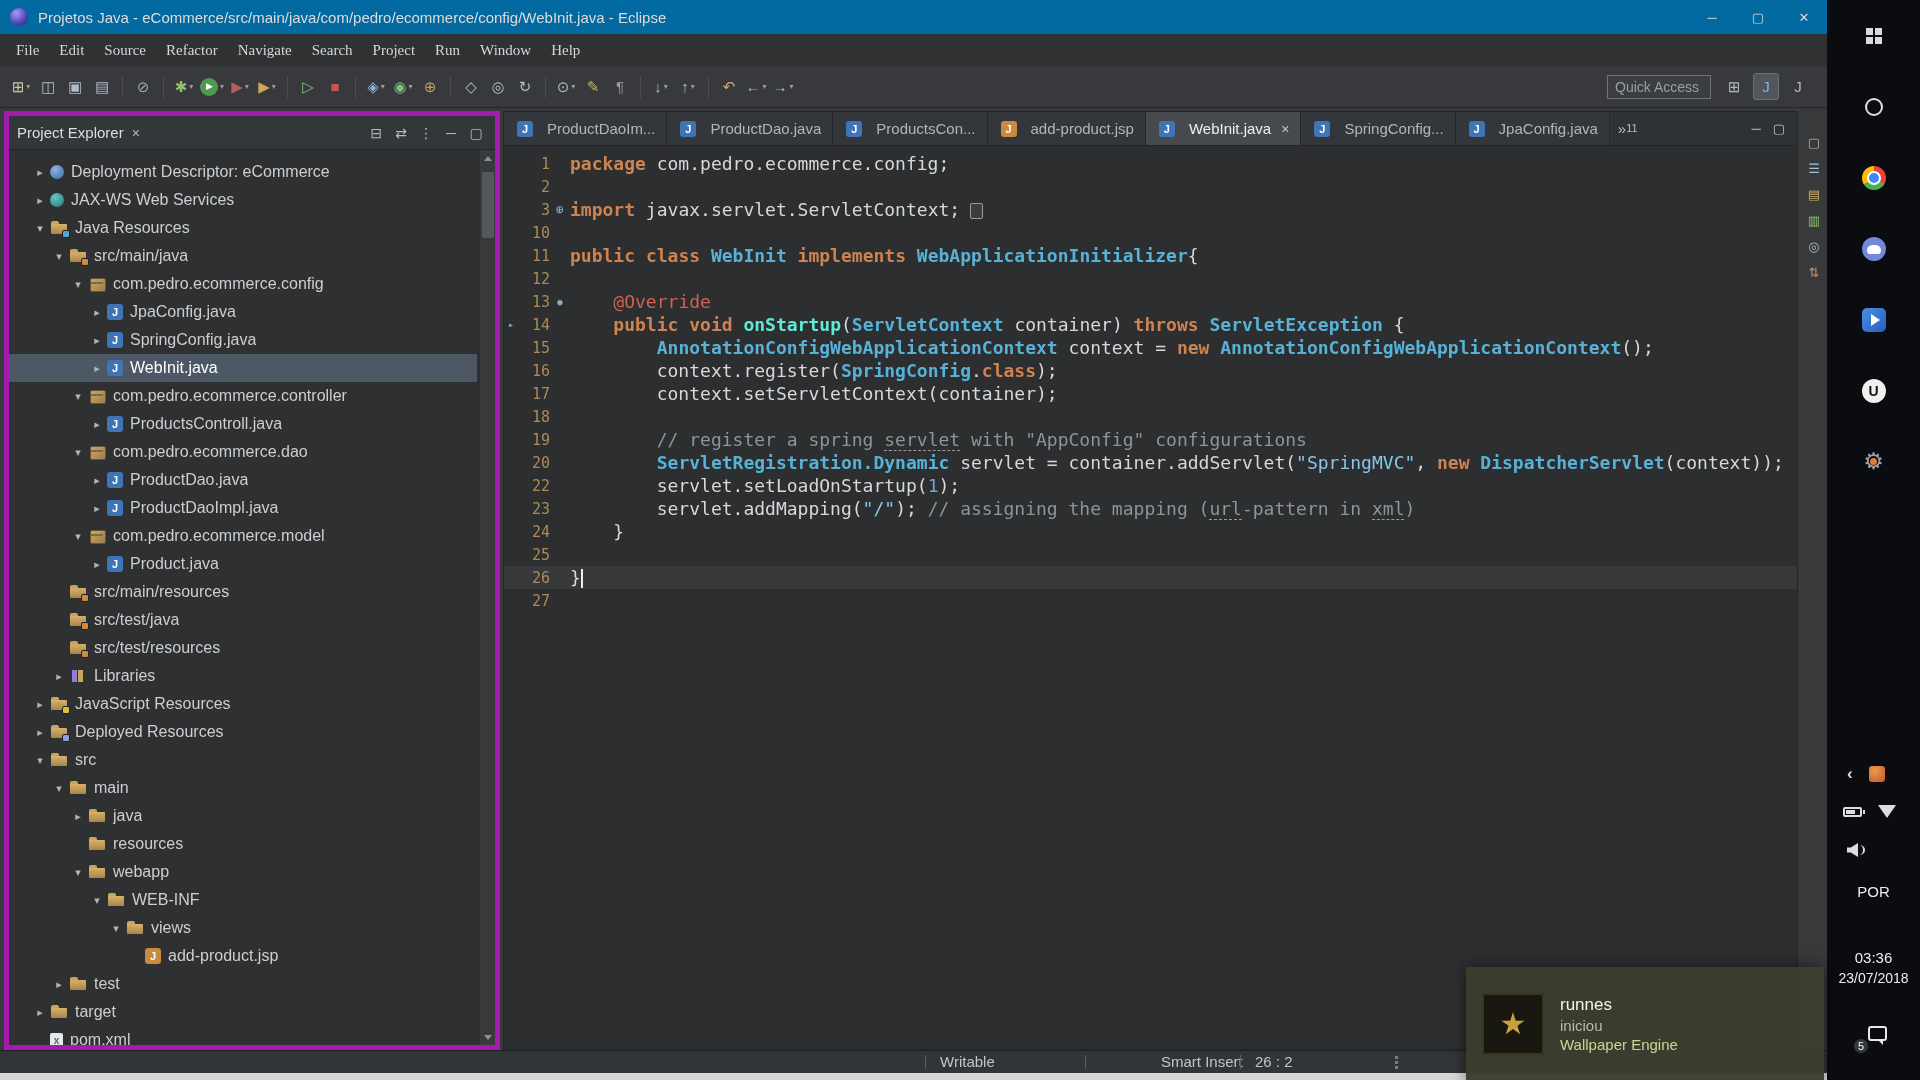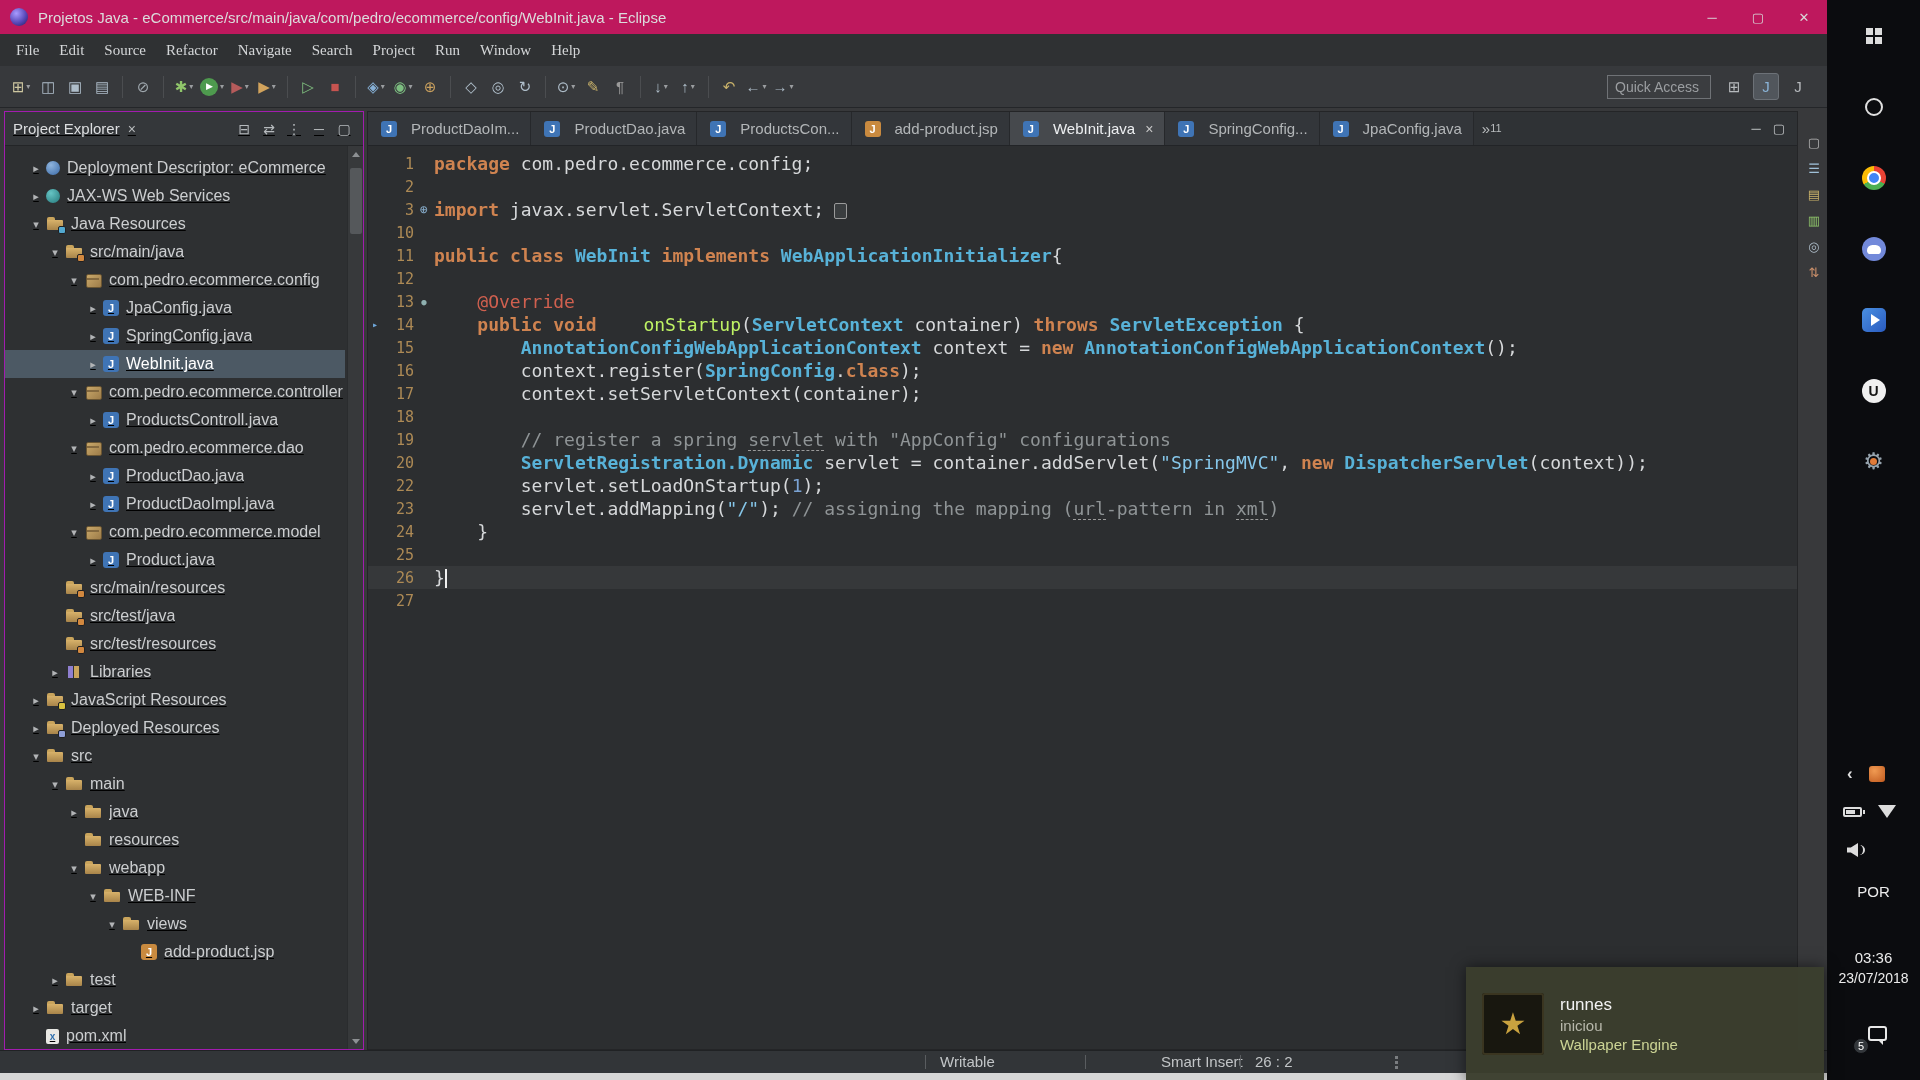--- a/index.html
+++ b/index.html
@@ -3,21 +3,21 @@
 <meta charset="utf-8">
 <style>
   * { margin:0; padding:0; box-sizing:border-box; }
   html,body { background:#000; }
   body { font-family:"Liberation Sans", sans-serif; }
   .screen { position:relative; width:1920px; height:1080px; overflow:hidden; background:#000; }
 
   
   .eclipse { position:absolute; left:0; top:0; width:1827px; height:1080px; background:#2e2f31; }
 
-  .titlebar { height:34px; background:#be185d; display:flex; align-items:center; padding-left:10px; gap:10px; }
+  .titlebar { height:34px; background:#0369a1; display:flex; align-items:center; padding-left:10px; gap:10px; }
   .app-logo { width:18px; height:18px; border-radius:50%; flex:none;
     background:radial-gradient(circle at 35% 30%, #a89bff, #5848b8 55%, #261e66 95%); }
   .wtitle { color:#dcdcdc; font-size:15px; white-space:nowrap; }
   .win-controls { margin-left:auto; display:flex; }
   .win-controls span { width:46px; height:34px; display:flex; align-items:center; justify-content:center; color:#d8d8d8; font-size:13px; }
 
   .menubar { height:32px; background:#2f3133; display:flex; align-items:center; padding-left:6px; }
   .mitem { padding:0 10px; color:#d4d6d8; font-size:15px; height:100%; display:flex; align-items:center;font-family:Liberation Serif, serif; }
 
   .toolbar { height:42px; background:#37393c; border-bottom:1px solid #242629; display:flex; align-items:center; padding:0 8px; }
@@ -28,21 +28,21 @@
   .tb-dd { font-size:8px; color:#9a9da0; margin-left:2px; }
   .tb-sep { width:1px; height:22px; background:#4b4d50; margin:0 6px; display:inline-block; }
   .tb-right { margin-left:auto; display:flex; align-items:center; gap:10px; }
   .quick-access { width:104px; height:24px; border:1px solid #6f7276; background:#3b3d40; color:#9b9ea1; font-size:14px; display:flex; align-items:center; padding:0 7px; }
   #tb-right-icons { display:flex; gap:6px; margin-right:8px; }
   #tb-right-icons .tb-btn.pressed { background:#51565c; border:1px solid #6c7177; }
 
   .main { position:absolute; top:108px; left:0; right:0; bottom:30px; display:flex; gap:3px; padding:3px 0 0 4px; background:#38393b; }
 
   
-  .explorer { width:360px; flex:none; background:#2e3032; border:1px solid #a21caf; display:flex; flex-direction:column; position:relative;text-decoration:underline; }
+  .explorer { width:496px; flex:none; background:#2e3032; border:5px solid #a21caf; display:flex; flex-direction:column; position:relative; }
   .exp-header { height:34px; background:#34373a; border-bottom:1px solid #232527; display:flex; align-items:center; padding:0 8px; flex:none; }
   .exp-title { color:#dcdee0; font-size:15px; }
   .exp-close { color:#b9bcbe; font-size:14px; margin-left:8px; }
   .exp-actions { margin-left:auto; display:flex; gap:3px; }
   .exp-act { width:22px; height:22px; display:flex; align-items:center; justify-content:center; color:#b6babd; font-size:14px; }
 
   .tree { flex:1; overflow:hidden; padding:8px 18px 0 0; }
   .trow { height:28px; display:flex; align-items:center; font-size:16px; color:#ccced0; white-space:nowrap; }
   .trow.sel { background:#4c5964; color:#fff; }
   .arr { width:16px; text-align:center; font-size:11px; color:#b2b4b6; flex:none; }
@@ -91,21 +91,21 @@
   .cl { display:flex; align-items:center; height:23px; font-family:"DejaVu Sans Mono",monospace; font-size:18px; }
   .cl.cur { background:rgba(255,255,255,0.05); }
   .cmk { width:14px; flex:none; color:#6fa8dc; font-size:10px; text-align:center; }
   .cn { width:32px; flex:none; text-align:right; color:#ad8a55; font-size:15px; }
   .cf { width:20px; flex:none; display:flex; align-items:center; justify-content:center; }
   .cf.foldi { color:#85aac8; font-size:13px; }
   .cf.dot { color:#8fb0b0; font-size:9px; }
   .ct { white-space:pre; }
   .tk-k { color:#cf8350; font-weight:bold; }
   .tk-t { color:#58b2d8; font-weight:bold; }
-  .tk-m { color:#bef264; font-weight:normal;margin-left:36px; }
+  .tk-m { color:#5eead4; font-weight:bold; }
   .tk-a { color:#d0604f; }
   .tk-s { color:#86c7ea; }
   .tk-c { color:#8f9496; }
   .tk-u { color:#8f9496; border-bottom:1px dashed #9a9a9a; }
   .tk-d { color:#7ba3d4; }
   .tk-p { color:#d6d8da; }
   .fbox { display:inline-block; width:13px; height:16px; border:1px solid #9a9a9a; background:#3a3d3f; margin-left:10px; vertical-align:-3px; border-radius:2px; }
   .caret { display:inline-block; width:2px; height:19px; background:#f0f0f0; vertical-align:-4px; }
 
   .trimbar { width:26px; flex:none; display:flex; flex-direction:column; align-items:center; padding-top:24px; gap:11px; }

